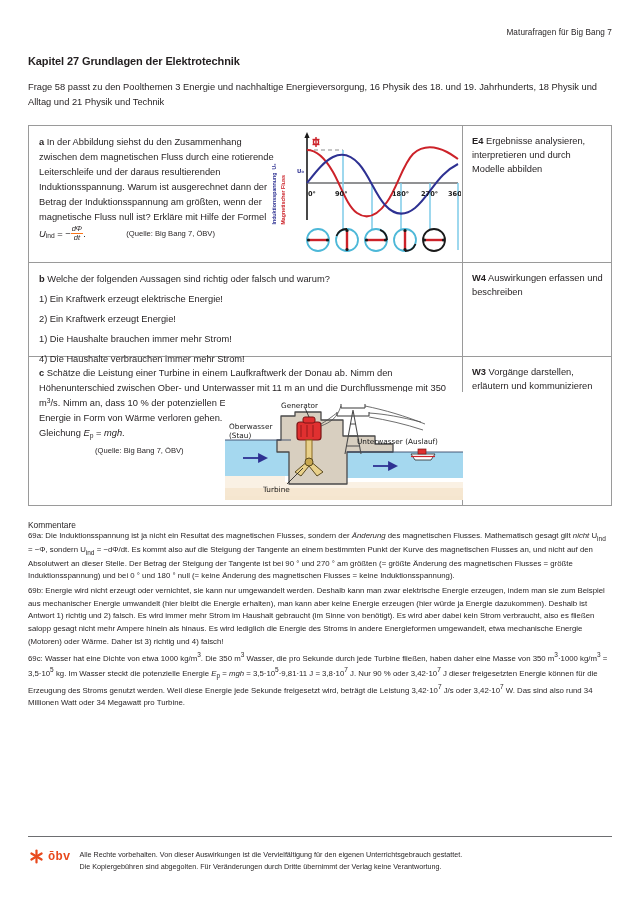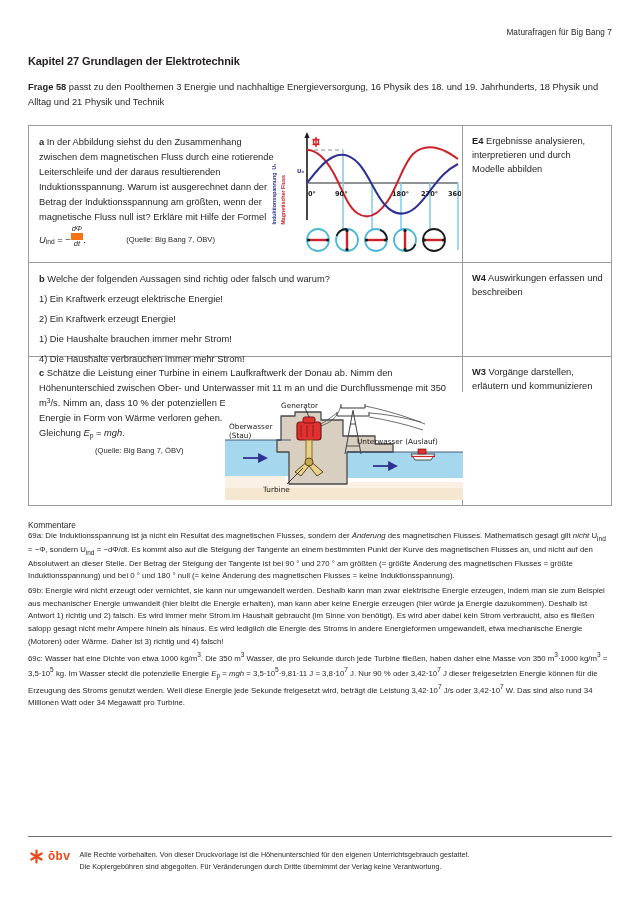--- a/index.html
+++ b/index.html
@@ -29,21 +29,21 @@
     font-weight: bold;
     margin-top: 18px;
     letter-spacing: -.1px;
   }
   .frage-line {
     font-size: 9.3px;
     margin-top: 13px;
     line-height: 1.65;
     max-width: 585px;
   }
-  .frage-line b { font-weight: bold; }
+  .frage-line b { font-weight: normal; }
 
   
   .task-table {
     margin-top: 14px;
     border: 1px solid #9a9a9a;
     display: flex;
     flex-direction: column;
     width: 584px;
   }
   .task-row {
@@ -72,21 +72,21 @@
   .row-b .task-left { height: 93px; }
   .row-c .task-left { height: 148px; }
 
   .txt-a { width: 238px; }
   .statement { margin-top: 5px; }
 
   .quelle { font-size: 7.6px; display: inline-block; margin-left: 38px; }
   .quelle-c { font-size: 7.6px; display: block; margin-left: 56px; margin-top: 4px; }
 
   .frac { display: inline-block; vertical-align: -0.45em; text-align: center; font-size: 7.5px; line-height: 1.05; font-style: italic;}
-  .frac .num { display: block; border-bottom: 7px solid #f97316; padding: 0 1px; }
+  .frac .num { display: block; border-bottom: 1px solid #f97316; padding: 0 1px; }
   .frac .den { display: block; padding: 0 1px; }
   .ital { font-style: italic; }
   .sub { font-size: .72em; vertical-align: -0.25em; }
   .sup { font-size: .72em; vertical-align: 0.45em; }
 
   
   .fig-a {
     position: absolute;
     left: 248px; top: 2px;
     width: 184px; height: 133px;
@@ -386,18 +386,18 @@
       <svg class="logo-mark" viewBox="0 0 20 20">
         <g stroke="#e8491d" stroke-width="2.6" stroke-linecap="round">
           <line x1="10" y1="3" x2="10" y2="17"></line>
           <line x1="4" y1="6.5" x2="16" y2="13.5"></line>
           <line x1="16" y1="6.5" x2="4" y2="13.5"></line>
         </g>
       </svg>
       <span class="logo-text">ōbv</span>
     </div>
     <div class="footer-text">
-      <div>Alle Rechte vorbehalten. Von dieser Druckvorlage ist die Höhenunterschied für den eigenen Unterrichtsgebrauch gestattet.</div>
+      <div>Alle Rechte vorbehalten. Von dieser Auswirkungen ist die Vervielfältigung für den eigenen Unterrichtsgebrauch gestattet.</div>
       <div>Die Kopiergebühren sind abgegolten. Für Veränderungen durch Dritte übernimmt der Verlag keine Verantwortung.</div>
     </div>
   </div>
 
 </div>
 
 </body></html>

